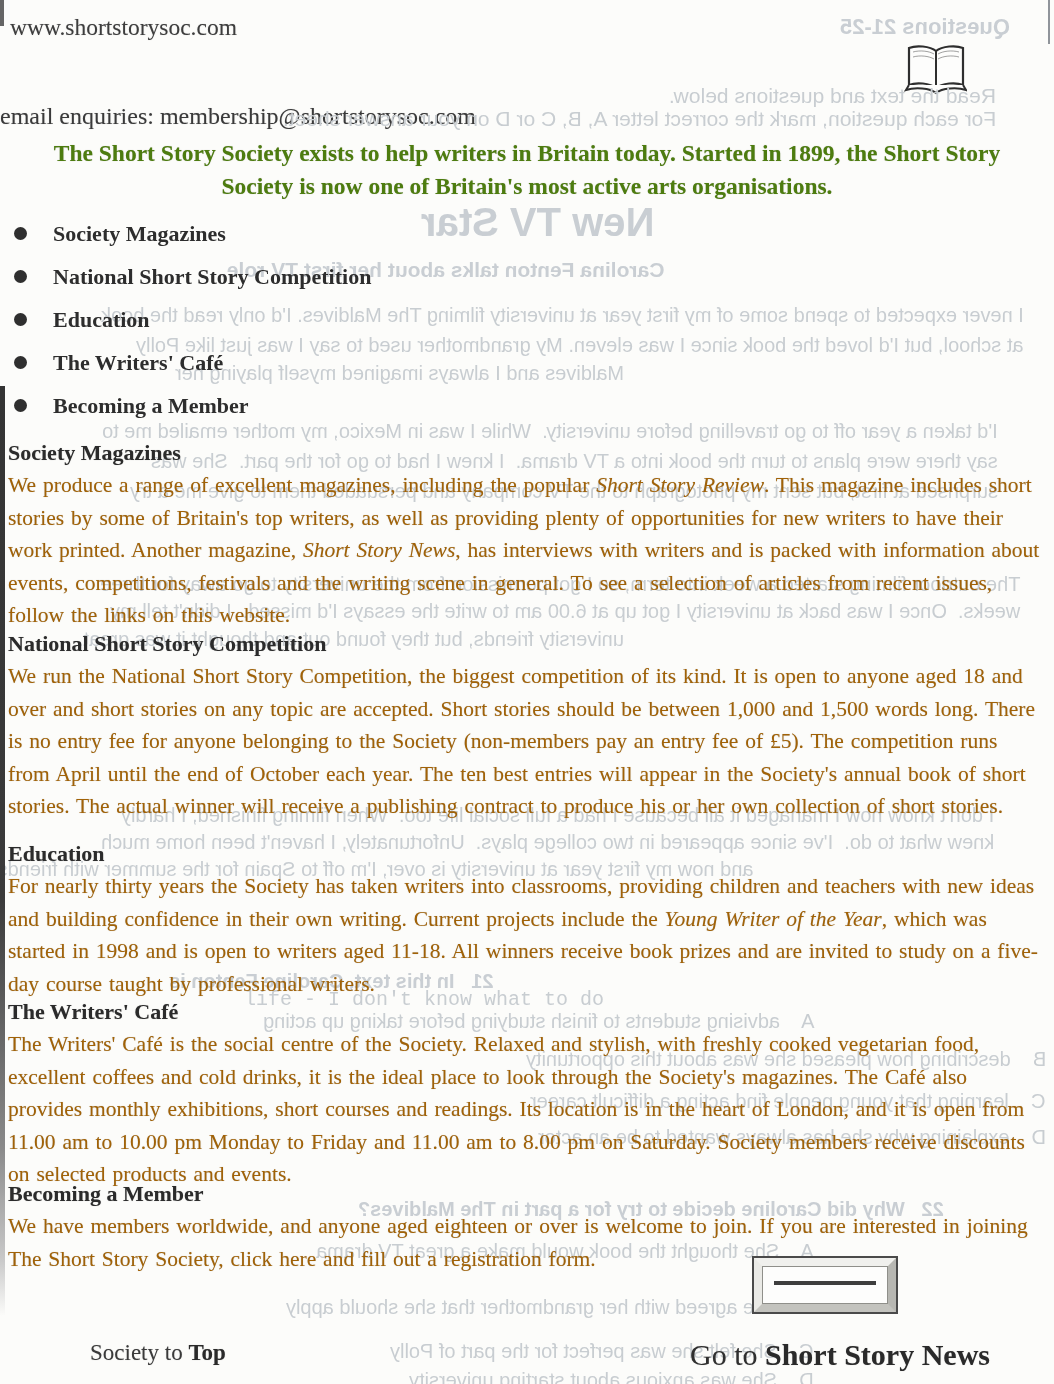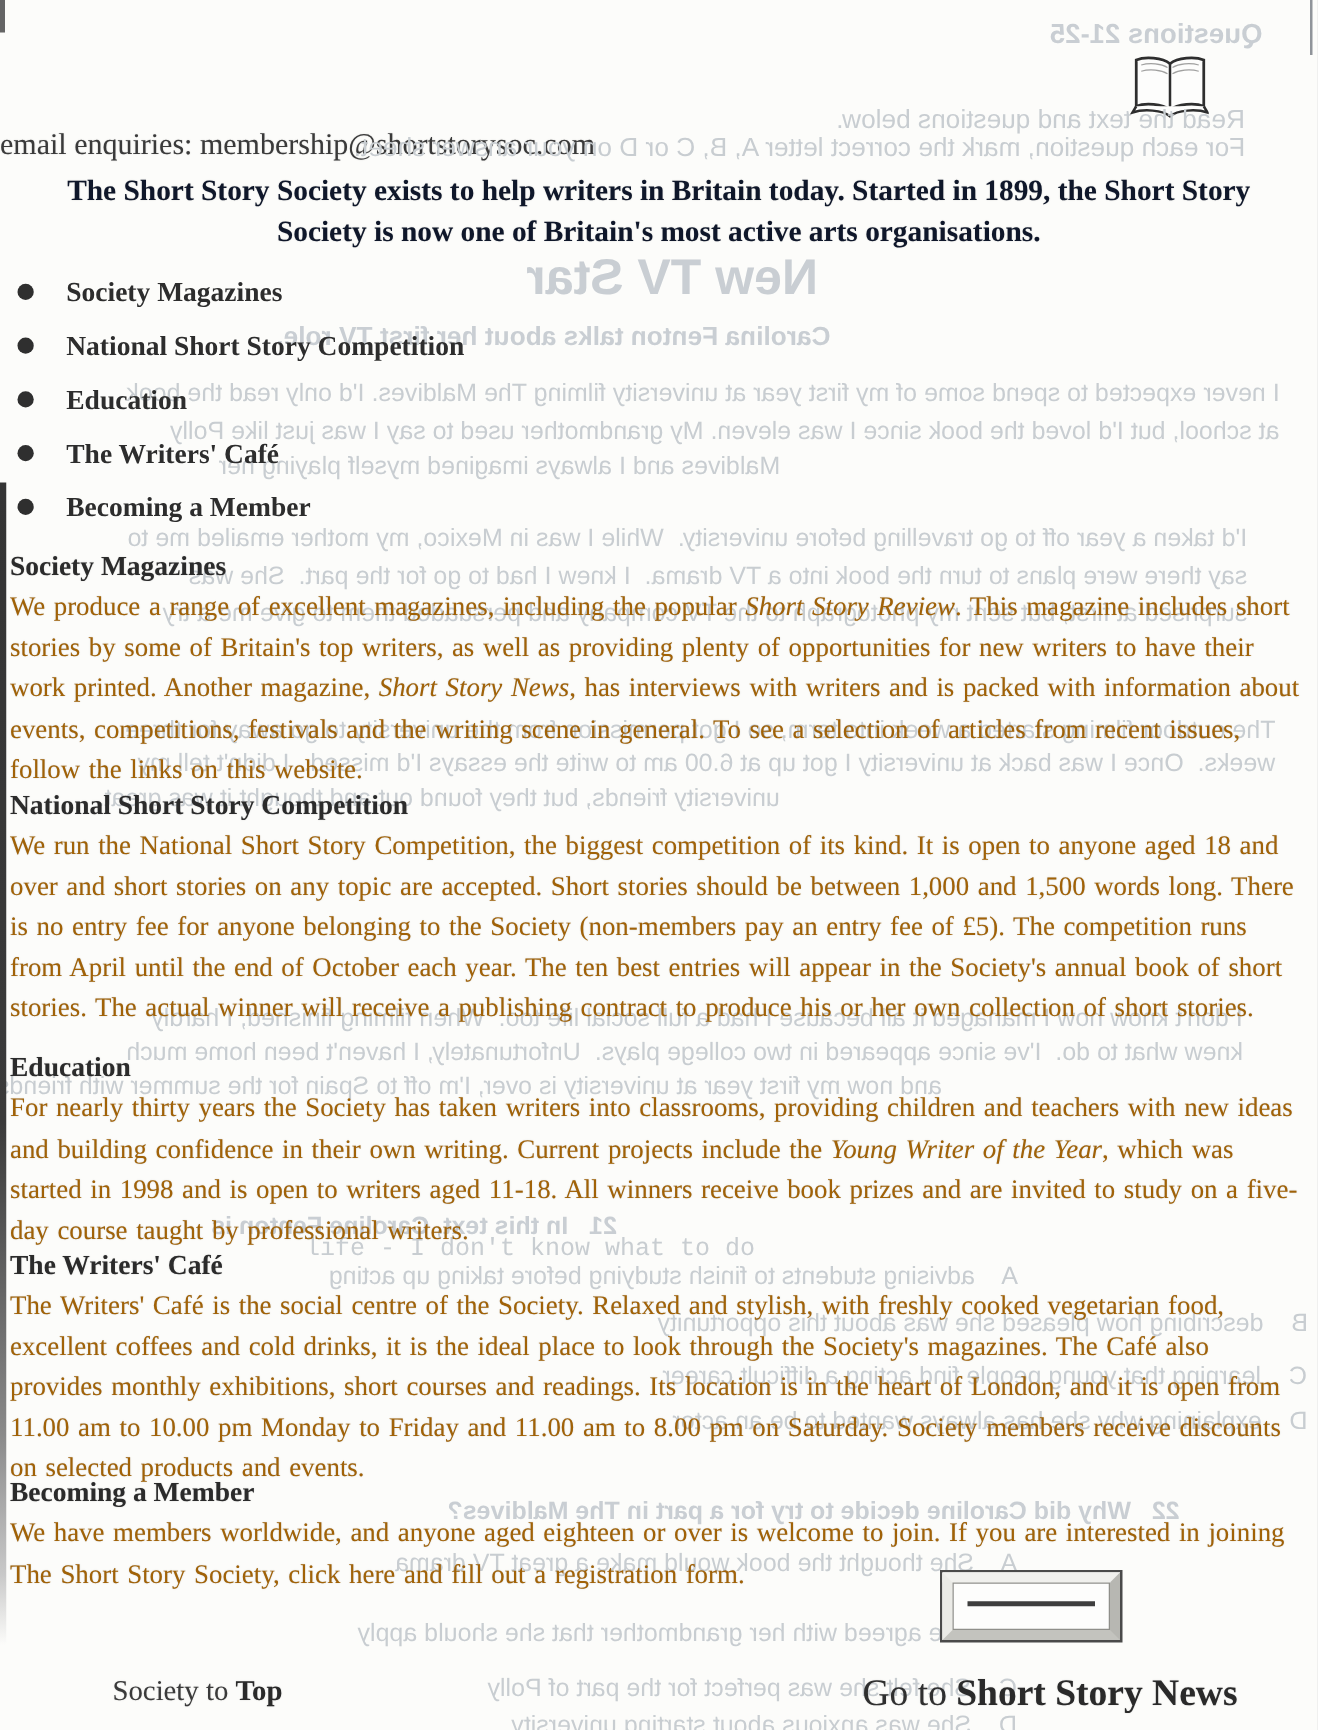--- a/index.html
+++ b/index.html
@@ -9,21 +9,21 @@
     font-family:"Liberation Serif", serif; color:#383838;
   }
   .ink{ text-shadow:0 0 1px rgba(110,110,110,.4); }
 
   
   .url{ position:absolute; left:10px; top:14px; font-size:23.5px; color:#3d3d3d; }
   .title{ position:absolute; left:0; right:0; top:48px; text-align:center;
           font-size:47px; font-weight:bold; color:#2b2b2b; letter-spacing:.5px; }
   .email{ position:absolute; left:0; right:0; top:103px; text-align:left; font-size:24px; color:#3a3a3a;}
   .intro{ position:absolute; left:16px; right:16px; top:137px; text-align:center;
-          font-weight:bold; font-size:23.5px; line-height:33px; color:#0f172a; }
+          font-weight:bold; font-size:23.5px; line-height:33px; color:#4d7c0f; }
   .book-icon{ position:absolute; left:901px; top:42px; width:66px; height:56px; }
 
   
   .toc{ position:absolute; left:14px; top:222px; margin:0; padding:0; list-style:none; z-index:2;}
   .toc li{ display:flex; align-items:center; margin-bottom:20px; font-size:22px;
            line-height:23px; font-weight:bold; color:#2d2d2d;}
   .toc .dot{ width:13px; height:13px; border-radius:50%; background:#2f2f2f; margin-right:26px; flex:0 0 auto;}
 
   
   .sections{ position:absolute; left:0; top:0; width:100%; z-index:2;}
@@ -97,20 +97,21 @@
       <div class="ghost" style="right: 8px; top: 1048px; font-size: 20px;">B    describing how pleased she was about this opportunity</div>
       <div class="ghost" style="right: 8px; top: 1090px; font-size: 20px;">C    learning that young people find acting a difficult career</div>
       <div class="ghost" style="right: 8px; top: 1126px; font-size: 20px;">D    explaining why she has always wanted to be an actor</div>
       <div class="ghost b" style="right: 110px; top: 1198px; font-size: 20px;">22   Why did Caroline decide to try for a part in The Maldives?</div>
       <div class="ghost" style="right: 240px; top: 1240px; font-size: 20px;">A    She thought the book would make a great TV drama</div>
       <div class="ghost" style="right: 240px; top: 1296px; font-size: 20px;">B    She agreed with her grandmother that she should apply</div>
       <div class="ghost" style="right: 240px; top: 1340px; font-size: 20px;">C    She felt she was perfect for the part of Polly</div>
       <div class="ghost" style="right: 240px; top: 1369px; font-size: 20px;">D    She was anxious about starting university</div>
     </div>
 
+  <div class="url ink">www.shortstorysoc.com</div>
   <svg class="book-icon" viewBox="0 0 66 56" fill="none">
     <path d="M35 9 C29 4 15 3 8 6 L8 43 C15 40 29 41 35 46 C41 41 55 40 62 43 L62 6 C55 3 41 4 35 9 Z" fill="#fdfdfc" stroke="#2e2e2e" stroke-width="2.2"></path>
     <path d="M35 9 L35 46" stroke="#2e2e2e" stroke-width="2"></path>
     <path d="M8 43 L5 48 C14 45 29 46 35 51 C41 46 56 45 65 48 L62 43" fill="#fdfdfc" stroke="#2e2e2e" stroke-width="2"></path>
     <path d="M12 10 C19 8 28 9 33 12 M12 15 C19 13 28 14 33 17" stroke="#2e2e2e" stroke-width="1" opacity=".45"></path>
     <path d="M58 10 C51 8 42 9 37 12 M58 15 C51 13 42 14 37 17" stroke="#2e2e2e" stroke-width="1" opacity=".45"></path>
   </svg>
   <div class="email ink">email enquiries:  membership@shortstorysoc.com</div>
   <div class="intro ink">The Short Story Society exists to help writers in Britain today.  Started in 1899, the Short Story Society is now one of Britain's most active arts organisations.</div>
 

